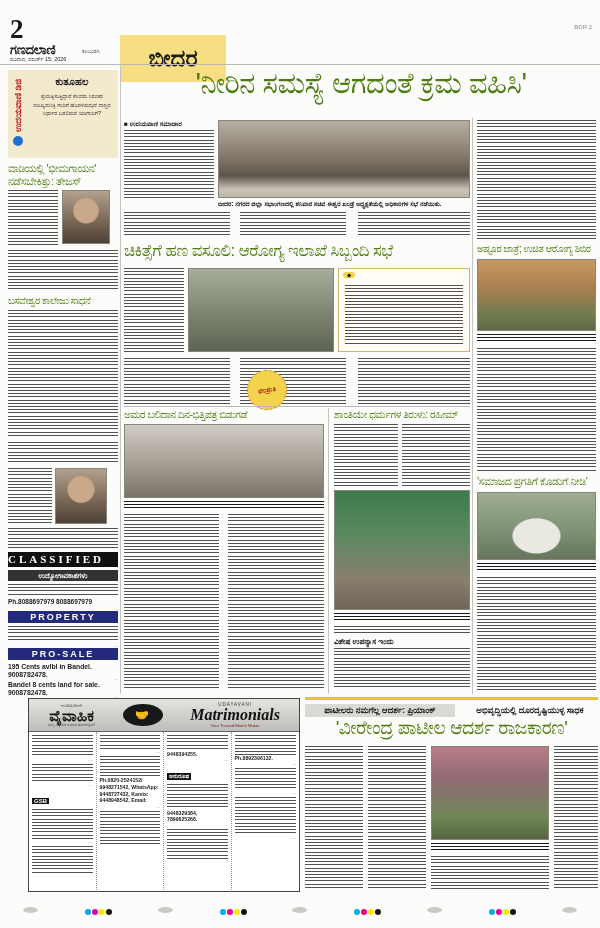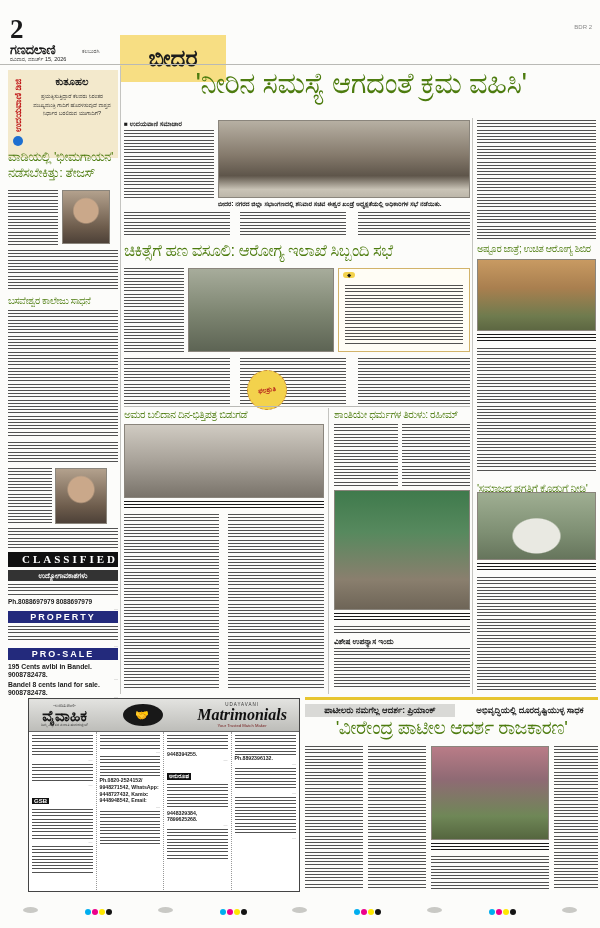--- a/index.html
+++ b/index.html
@@ -15,21 +15,21 @@
   .ph-meeting{background:linear-gradient(180deg,#b7b0a3 0%,#857a6c 45%,#5e554a 72%,#c9c3b6 90%,#bdb7aa 100%);}
   .ph-health{background:linear-gradient(180deg,#a7ac9b 0%,#7c8470 55%,#5d6454 100%);}
   .ph-jatre{background:linear-gradient(180deg,#c89a62 0%,#a97f4f 40%,#6f7b4e 80%,#5d6742 100%);}
   .ph-poster{background:linear-gradient(180deg,#d0cbc2 0%,#a8a299 50%,#79736a 100%);}
   .ph-iftar{background:linear-gradient(180deg,#3f7a4c 0%,#57895e 35%,#8a7f6e 75%,#6e6557 100%);}
   .ph-sheet{background:radial-gradient(ellipse at 50% 65%,#e9e9e2 0 28%,transparent 30%),linear-gradient(180deg,#9fae92 0%,#7e8f73 60%,#66755c 100%);}
   .ph-event{background:linear-gradient(180deg,#b97c87 0%,#8f6a74 35%,#6f8757 75%,#55663f 100%);}
   .ph-portrait{background:radial-gradient(circle at 50% 38%,#caa88a 0 30%,transparent 34%),linear-gradient(180deg,#b3a18d 0%,#6d5c4c 70%,#4d4138 100%);}
   .headline{font-weight:normal;color:#4d7c0f;line-height:1.05;letter-spacing:-0.5px;}
   .banner-black{background:#101010;color:#fff;font-family:"Liberation Serif",serif;
-        font-weight:bold;text-align:right;letter-spacing:3px;}
+        font-weight:bold;text-align:left;letter-spacing:3px;}
   .banner-navy{background:#232a7c;color:#fff;font-family:Liberation Sans, sans-serif;
         font-weight:bold;text-align:center;letter-spacing:2px;}
   .tag-black{background:#111;color:#fff;display:inline-block;padding:0 2px;font-weight:bold;}
   .code{color:#999;font-size:4px;text-align:right;}
   .dot{width:6px;height:6px;border-radius:50%;display:inline-block;margin-left:1px;}
   .oval{width:15px;height:6px;border-radius:50%;background:#c9c9c5;display:inline-block;}
   .stamp{border-radius:50%;background:#f3d24c;border:1px dashed #c98a3a;color:#b7251c;
         font-weight:bold;display:flex;align-items:center;justify-content:center;transform:rotate(-8deg);}
 </style>
 </head>
@@ -51,21 +51,21 @@
 
   <div class="abs" style="left:8px;top:70px;width:110px;height:88px;background:#f3e9cc;">
     <div class="abs" style="left:2px;top:4px;width:16px;height:80px;display:flex;flex-direction:column;align-items:center;">
       <span style="writing-mode:vertical-rl;transform:rotate(180deg);color:#c01818;font-weight:bold;font-size:9px;height:58px;">ಉದಯವಾಣಿ ಡಿಜಿ</span>
       <span style="width:10px;height:10px;border-radius:50%;background:#1d6fd1;margin-top:4px;"></span>
     </div>
     <div class="abs" style="left:22px;top:6px;width:84px;text-align:center;font-weight:bold;font-size:10px;">ಕುತೂಹಲ</div>
     <div class="abs" style="left:24px;top:22px;width:80px;text-align:center;font-size:5.5px;line-height:1.55;color:#222;">ಪ್ರಯತ್ನಿಸುತ್ತಿದ್ದಾರೆ ಕೆಲವರು ನಿರಂತರ ಮುಖ್ಯಮಂತ್ರಿ ಗಾದಿಗೆ ಹೊರಳಿಸುವುದೆ ವಾಸ್ತವ ನಿರ್ಧಾರ ಬರಲಿರುವ ಯುಗಾದಿಗೆ?</div>
   </div>
 
-  <div class="abs headline" style="left:8px;top:149px;width:110px;font-size:13px;line-height:1.2;">ವಾಡಿಯಲ್ಲಿ 'ಭೀಮಗಾಯನ' ನಡೆಸಬೇಕಿತ್ತು: ತೇಜಸ್</div>
+  <div class="abs headline" style="left:8px;top:162px;width:110px;font-size:11px;line-height:1.2;">ವಾಡಿಯಲ್ಲಿ 'ಭೀಮಗಾಯನ' ನಡೆಸಬೇಕಿತ್ತು: ತೇಜಸ್</div>
 
   <div class="abs sim" style="left:8px;top:190px;width:50px;height:56px;"></div>
   <div class="abs photo ph-portrait" style="left:62px;top:190px;width:48px;height:54px;"></div>
   <div class="abs sim" style="left:8px;top:250px;width:110px;height:42px;"></div>
 
   <div class="abs headline" style="left:8px;top:296px;width:110px;font-size:10px;">ಬಸವೇಶ್ವರ ಕಾಲೇಜು ಸಾಧನೆ</div>
   <div class="abs sim" style="left:8px;top:310px;width:110px;height:128px;"></div>
 
   <div class="abs sim" style="left:8px;top:442px;width:110px;height:22px;"></div>
   <div class="abs photo ph-portrait" style="left:55px;top:468px;width:52px;height:56px;background-color:#7d8294;"></div>
@@ -137,41 +137,41 @@
   <div class="abs sim" style="left:334px;top:648px;width:136px;height:42px;"></div>
 
   <div class="abs rule-v" style="left:472px;top:118px;height:576px;"></div>
 
   <div class="abs sim" style="left:477px;top:120px;width:119px;height:120px;"></div>
   <div class="abs headline" style="left:477px;top:244px;width:119px;font-size:10px;">ಅಷ್ಟೂರ ಜಾತ್ರೆ; ಉಚಿತ ಆರೋಗ್ಯ ಶಿಬಿರ</div>
   <div class="abs photo ph-jatre" style="left:477px;top:259px;width:119px;height:72px;"></div>
   <div class="abs sim cap" style="left:477px;top:334px;width:119px;height:9px;"></div>
   <div class="abs sim" style="left:477px;top:348px;width:119px;height:124px;"></div>
 
-  <div class="abs headline" style="left:477px;top:476px;width:119px;font-size:11px;margin-top:7px;">'ಸಮಾಜದ ಪ್ರಗತಿಗೆ ಕೊಡುಗೆ ನೀಡಿ'</div>
+  <div class="abs headline" style="left:477px;top:476px;width:119px;font-size:11px;">'ಸಮಾಜದ ಪ್ರಗತಿಗೆ ಕೊಡುಗೆ ನೀಡಿ'</div>
   <div class="abs photo ph-sheet" style="left:477px;top:492px;width:119px;height:68px;"></div>
   <div class="abs sim cap" style="left:477px;top:563px;width:119px;height:9px;"></div>
   <div class="abs sim" style="left:477px;top:577px;width:119px;height:114px;"></div>
 
   <div class="abs" style="left:305px;top:697px;width:293px;height:3px;background:#e7c530;"></div>
 
   <div class="abs" style="left:305px;top:704px;width:150px;background:#d9d9d6;font-size:8.5px;font-weight:bold;text-align:center;padding:1px 0;">ಪಾಟೀಲರು ನಮಗೆಲ್ಲ ಆದರ್ಶ: ಪ್ರಿಯಾಂಕ್</div>
   <div class="abs" style="left:462px;top:705px;width:136px;font-size:8.5px;font-weight:bold;text-align:center;">ಅಭಿವೃದ್ಧಿಯಲ್ಲಿ ದೂರದೃಷ್ಟಿಯುಳ್ಳ ಸಾಧಕ</div>
   <div class="abs headline" style="left:305px;top:718px;width:293px;font-size:19px;text-align:center;">'ವೀರೇಂದ್ರ ಪಾಟೀಲ ಆದರ್ಶ ರಾಜಕಾರಣ'</div>
 
   <div class="abs sim" style="left:305px;top:746px;width:58px;height:144px;"></div>
   <div class="abs sim" style="left:368px;top:746px;width:58px;height:144px;"></div>
   <div class="abs photo ph-event" style="left:431px;top:746px;width:118px;height:94px;"></div>
   <div class="abs sim cap" style="left:431px;top:843px;width:118px;height:9px;"></div>
   <div class="abs sim" style="left:431px;top:856px;width:118px;height:34px;"></div>
   <div class="abs sim" style="left:554px;top:746px;width:44px;height:144px;"></div>
 
   <div class="abs" style="left:28px;top:698px;width:272px;height:194px;border:1px solid #444;box-sizing:border-box;background:#fff;">
 
-    <div style="height:32px;background:linear-gradient(180deg,#e3e3e0,#bdbdb9);display:flex;align-items:center;justify-content:space-between;padding:0 12px;border-bottom:1px solid #666;">
+    <div style="height:32px;background:linear-gradient(180deg,#e3e3e0,#bdbdb9);display:flex;align-items:center;justify-content:space-between;padding:0 19px;border-bottom:1px solid #666;">
       <div style="text-align:center;">
         <div style="font-size:4.5px;color:#333;">-ಉದಯವಾಣಿ-</div>
         <div style="font-size:15px;font-weight:bold;color:#151515;line-height:1;">ವೈವಾಹಿಕ</div>
         <div style="font-size:3.8px;color:#333;">ನಿಮ್ಮ ವಿಶ್ವಾಸದ ಸಂಗಾತಿ ಹುಡುಕುತ್ತೇವೆ!</div>
       </div>
       <div style="width:40px;height:22px;border-radius:50%;background:#181818;display:flex;align-items:center;justify-content:center;color:#fff;font-size:11px;">🤝</div>
       <div style="text-align:center;">
         <div style="font-size:4.5px;color:#333;letter-spacing:1px;">UDAYAVANI</div>
         <div style="font-family:'Liberation Serif',serif;font-style:italic;font-size:16px;font-weight:bold;color:#111;line-height:1;">Matrimonials</div>
         <div style="font-size:4.2px;color:#722;">Your Trusted Match Maker</div>

